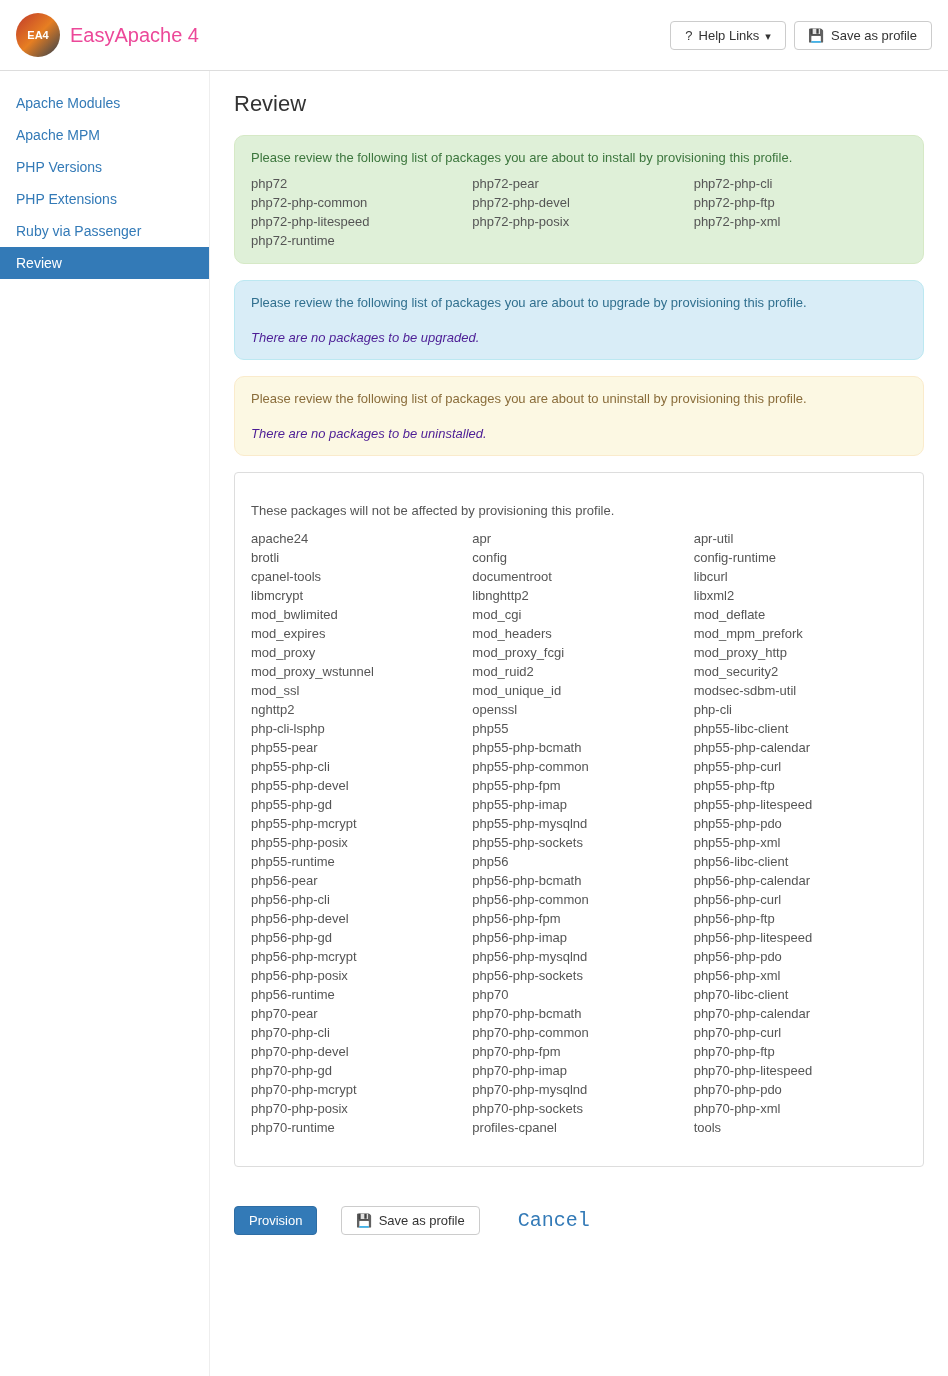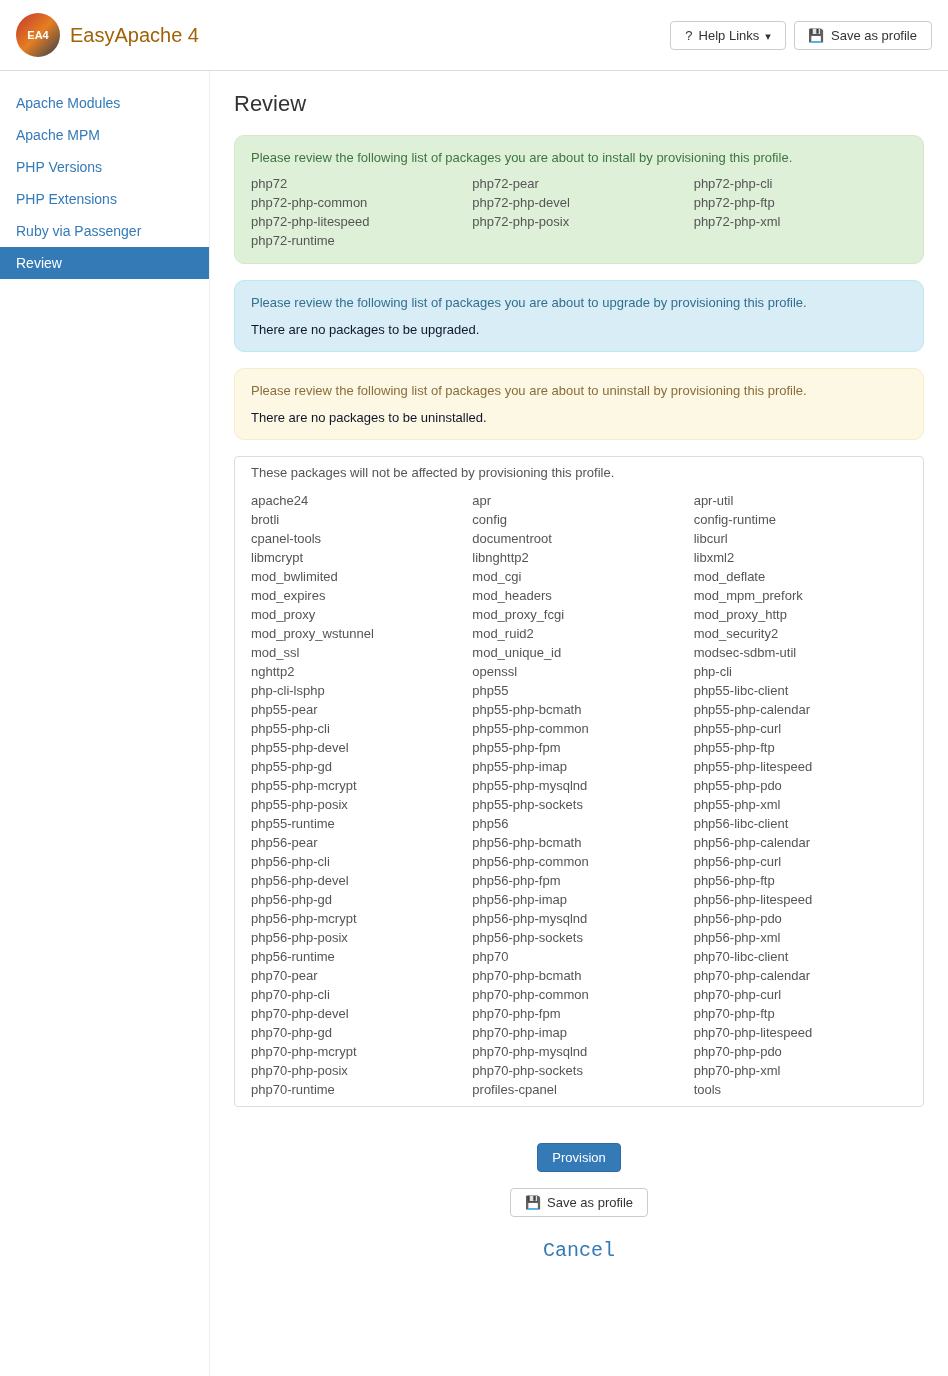--- a/index.html
+++ b/index.html
@@ -2,21 +2,21 @@
 <html><head>
   <meta charset="utf-8">
   <style>
     * { box-sizing: border-box; margin: 0; padding: 0; }
     body { font-family: Arial, sans-serif; font-size: 14px; color: #333; background: #fff; }
 
     
     .header { display: flex; align-items: center; padding: 13px 16px; border-bottom: 1px solid #ddd; }
     .logo { width: 44px; height: 44px; border-radius: 50%; background: linear-gradient(135deg, #c0392b, #e67e22, #2c3e50); display: flex; align-items: center; justify-content: center; margin-right: 10px; }
     .logo-text { color: white; font-weight: bold; font-size: 11px; }
-    .app-title { font-size: 20px; font-weight: normal; color: #a16207; }
+    .app-title { font-size: 20px; font-weight: normal; color: #ec4899; }
     .header-actions { margin-left: auto; display: flex; gap: 8px; align-items: center; }
 
     .btn { padding: 6px 14px; border-radius: 4px; cursor: pointer; font-size: 13px; display: inline-flex; align-items: center; gap: 6px; }
     .btn-default { background: #fff; border: 1px solid #ccc; color: #333; }
     .btn-primary { background: #337ab7; border: 1px solid #2e6da4; color: #fff; }
     .btn-link { background: none; border: none; color: #337ab7; cursor: pointer; font-size: 20px; font-family: Liberation Mono, monospace; }
 
     
     .layout { display: flex; min-height: calc(100vh - 64px); }
 
@@ -28,31 +28,31 @@
     
     .main { flex: 1; padding: 20px 24px; }
     .page-title { font-size: 22px; font-weight: normal; color: #333; margin-bottom: 18px; }
 
     
     .alert { border-radius: 10px; padding: 14px 16px; margin-bottom: 16px; }
     .alert-green { background: #dff0d8; border: 1px solid #d6e9c6; color: #3c763d; }
     .alert-blue { background: #d9edf7; border: 1px solid #bce8f1; color: #31708f; }
     .alert-yellow { background: #fcf8e3; border: 1px solid #faebcc; color: #8a6d3b; }
     .alert-msg { font-size: 13px; margin-bottom: 10px; }
-    .alert-empty { font-size: 13px; color: #0f172a; margin-top: 12px; }
+    .alert-empty { font-size: 13px; color: #4c1d95; font-style: italic; margin-top: 20px; }
 
     .packages-grid { display: grid; grid-template-columns: repeat(3, 1fr); gap: 2px 8px; margin-top: 2px; }
     .package-item { font-size: 13px; color: #555; padding: 1px 0; }
 
     
-    .unaffected-box { border: 1px solid #ddd; border-radius: 4px; padding: 8px 16px; margin-bottom: 16px; }
+    .unaffected-box { border: 1px solid #ddd; border-radius: 4px; padding: 30px 16px; margin-bottom: 16px; }
     .unaffected-header { font-size: 13px; color: #555; margin-bottom: 12px; }
 
     
-    .footer-actions { display: flex; gap: 16px; align-items: center; margin-top: 20px; padding: 16px 0; flex-direction: column; }
+    .footer-actions { display: flex; gap: 24px; align-items: center; margin-top: 20px; padding: 16px 0; }
 
     .chevron-icon::after { content: " ▾"; font-size: 11px; }
   </style>
 </head>
 <body>
 
 <div class="header">
   <div class="logo">
     <span class="logo-text">EA4</span>
   </div>

